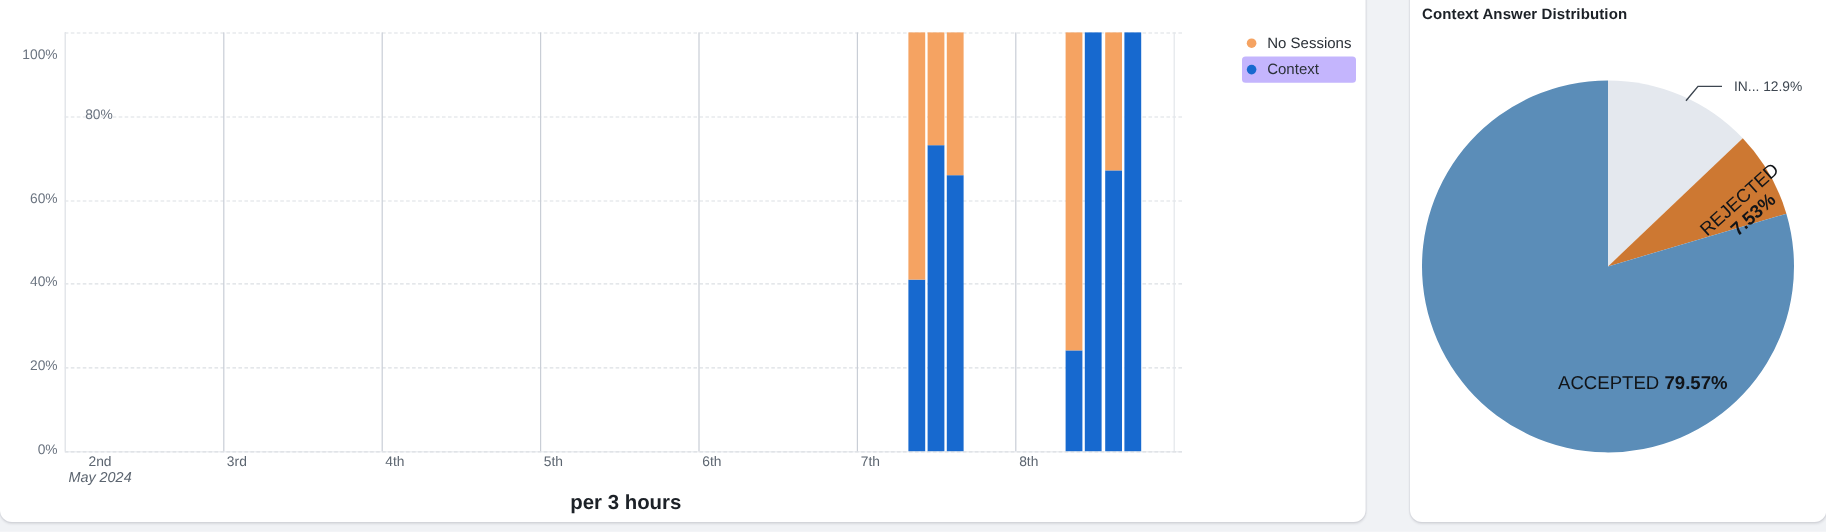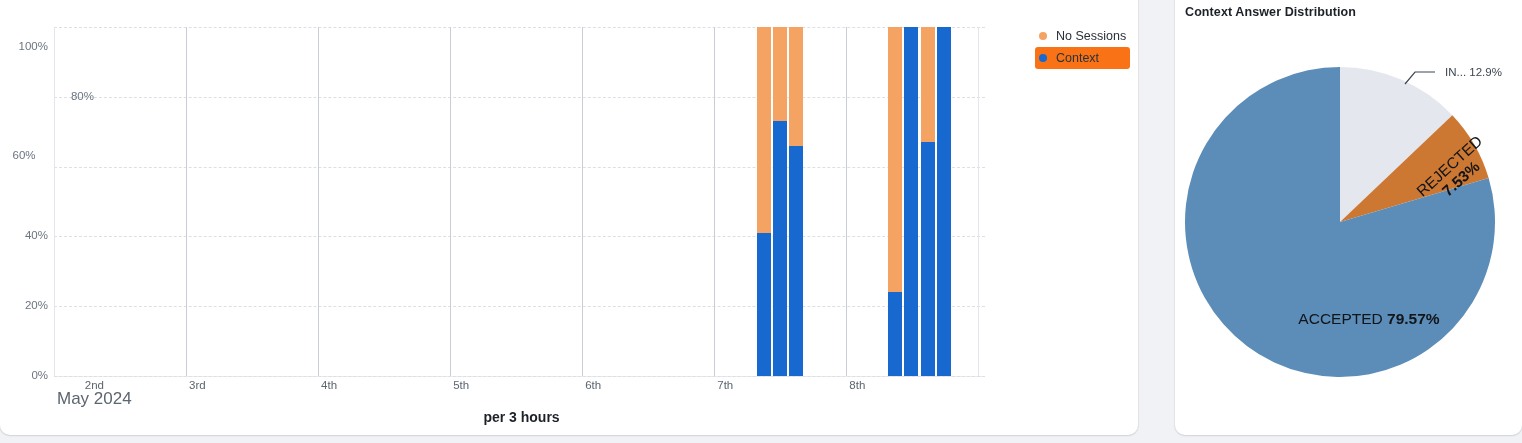--- a/index.html
+++ b/index.html
@@ -61,50 +61,50 @@
   }
   .xtick {
     position: absolute;
     top: 387px;
     font-size: 11.5px;
     color: #5c6570;
     white-space: nowrap;
     line-height: 13px;
     text-align: center;
   }
-  .xtick .sub { display: block; font-size: 17px; color: #5c6570; }
+  .xtick .sub { display: block; font-size: 12px; color: #5c6570; font-style: italic; }
 
   .bar {
     position: absolute;
     bottom: 0;
   }
   .seg { position: absolute; left: 0; width: 100%; }
   .seg-context   { background: #1769cf; }
   .seg-nocontext { background: #f5a362; }
 
   
   #legend { position: absolute; left: 1035px; top: 33px; width: 95px; }
   .legend-item {
     display: flex; align-items: center;
     height: 22px; padding: 0 6px 0 4px;
     border-radius: 3px;
     font-size: 12.5px; color: #2b3138;
     white-space: nowrap;
   }
-  .legend-item.active { background: #f97316; }
+  .legend-item.active { background: #c4b5fd; }
   .legend-dot {
     width: 8px; height: 8px; border-radius: 50%;
     margin-right: 9px; flex: 0 0 8px;
   }
 
   #footer-label {
     position: absolute;
     left: 0; top: 417px; width: 1043px;
     text-align: center;
-    font-size: 14px; font-weight: bold; color: #1c2127;
+    font-size: 17px; font-weight: bold; color: #1c2127;
   }
 
   
   #pie-wrap { position: absolute; left: 8px; top: 70px; width: 332px; height: 320px; }
   #pie-svg { position: absolute; left: 0; top: 0; }
   .pie-label {
     font-family: "Liberation Sans", sans-serif;
     fill: #111418;
   }
   .leader { stroke: #3d4650; stroke-width: 1.2; fill: none; }
@@ -167,21 +167,21 @@
           <div class="bar" style="left: 883px; width: 14px; height: 349px;">
             <div class="seg seg-context" style="bottom: 0px; height: 349px;"></div>
           </div>
         </div>
     </div>
 
     <div id="yticks">
         <div class="ytick-wrap" style="top: 377px;">0%</div>
         <div class="ytick-wrap" style="top: 307.2px;">20%</div>
         <div class="ytick-wrap" style="top: 237.4px;">40%</div>
-        <div class="ytick-wrap" style="top: 157px; text-align: center;">60%</div>
+        <div class="ytick-wrap" style="top: 168px;">60%</div>
         <div class="ytick-wrap" style="top: 97.8px; margin-left: 46px;">80%</div>
         <div class="ytick-wrap" style="top: 28px; margin-top: 20px;">100%</div>
       </div>
     <div id="xticks">
         <div class="xtick" style="left: 57px;"><span>2nd</span><span class="sub">May 2024</span></div>
         <div class="xtick" style="left: 189.057px;"><span>3rd</span></div>
         <div class="xtick" style="left: 321.113px;"><span>4th</span></div>
         <div class="xtick" style="left: 453.17px;"><span>5th</span></div>
         <div class="xtick" style="left: 585.227px;"><span>6th</span></div>
         <div class="xtick" style="left: 717.284px;"><span>7th</span></div>

